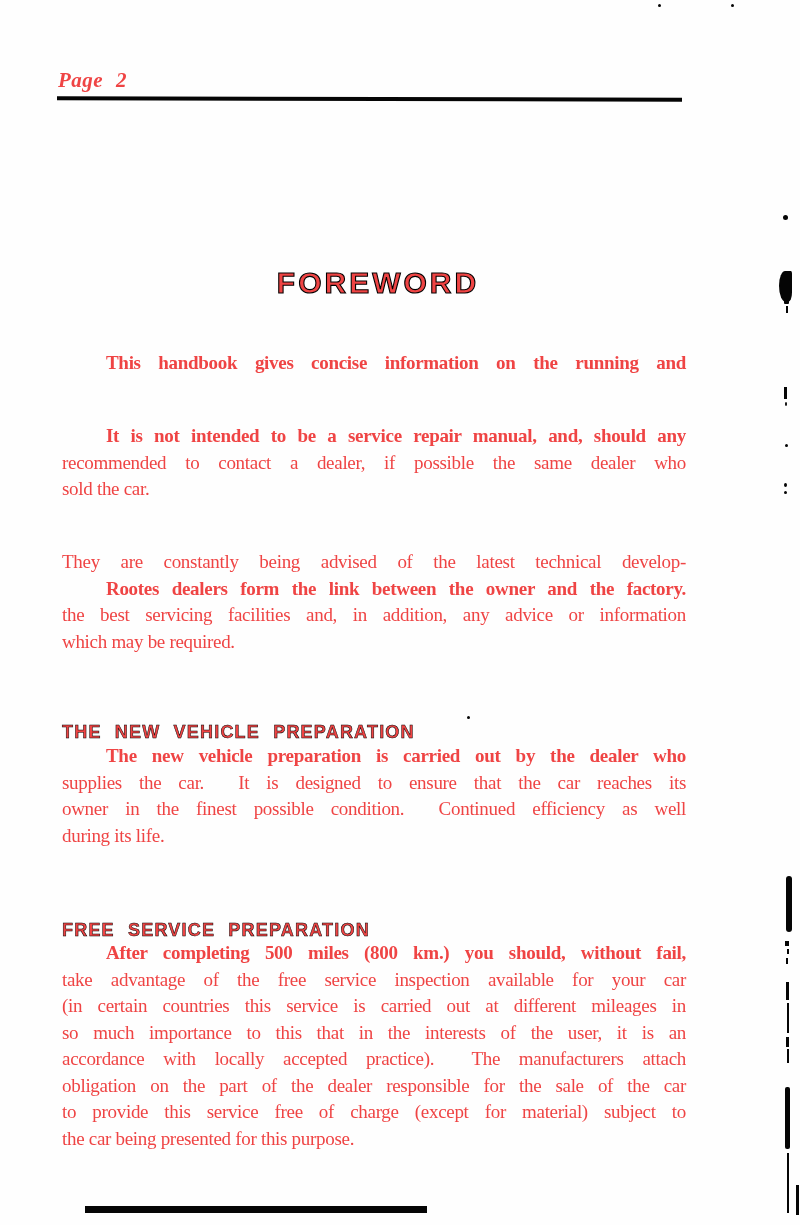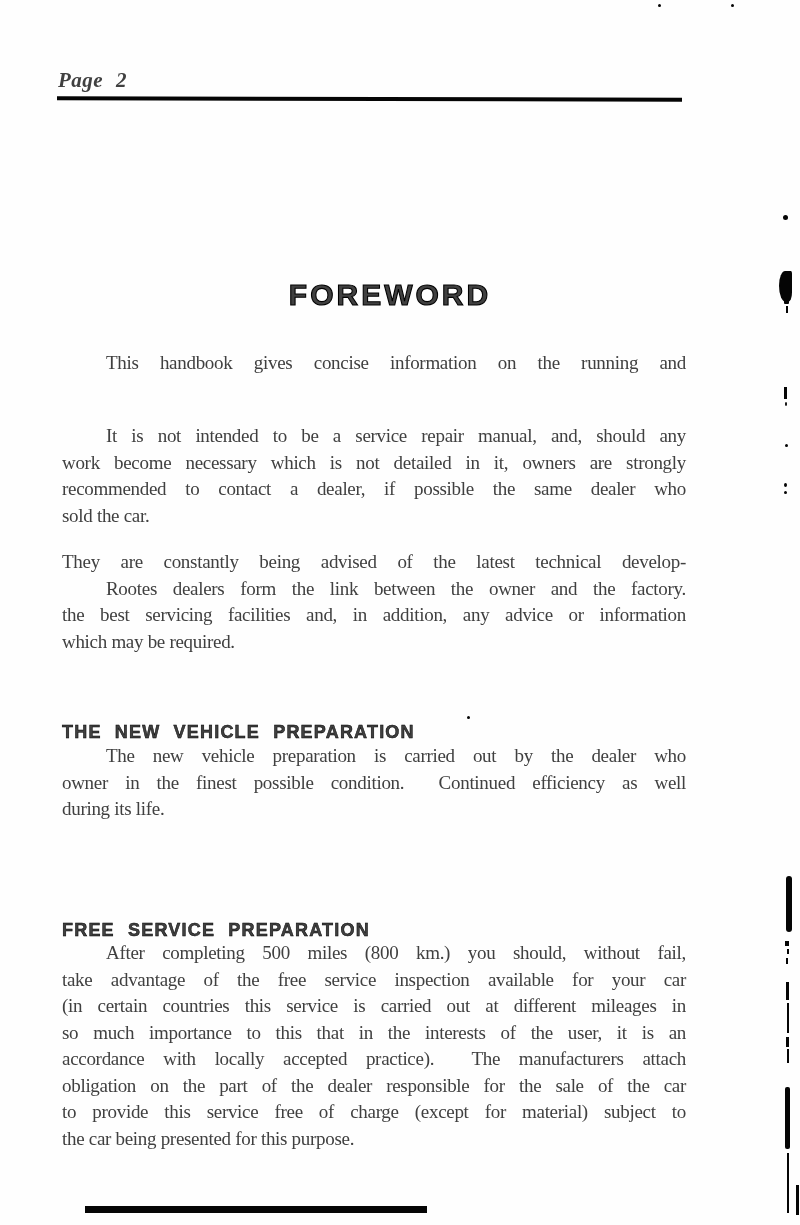--- a/index.html
+++ b/index.html
@@ -2,54 +2,54 @@
 <html><head>
 <meta charset="utf-8">
 <style>
   html,body{margin:0;padding:0;background:#ffffff;}
   .page{
     position:relative;
     width:800px;height:1225px;
     background:#fefefe;
     overflow:hidden;
     font-family:"Liberation Serif", serif;
-    color:#404040;
+    color:#ef4444;
   }
   .page-label{
     position:absolute;left:58px;top:68px;
     font-family:"Liberation Serif", serif;
     font-style:italic;font-weight:bold;
     font-size:21px;line-height:24px;
     word-spacing:7px;
     letter-spacing:0.5px;
   }
   .header-rule{
     position:absolute;left:57px;top:97px;
     width:625px;height:3.5px;background:#050505;
     transform:rotate(0.12deg);
   }
   .title{
     position:absolute;left:62px;top:262px;width:624px;
-    margin:16px;text-align:center;
+    margin:4px;text-align:center;
     font-family:"Liberation Sans", sans-serif;
     font-weight:900;font-size:30px;line-height:34px;
     letter-spacing:3px;
     -webkit-text-stroke:1.1px #000;
   }
   .para{
     position:absolute;left:62px;width:624px;
   }
   .line{
     height:26.5px;line-height:26.5px;
     font-size:19px;letter-spacing:-0.3px;
     white-space:pre-wrap;
     text-align:justify;
   }
   .j{text-align-last:justify;}
-  .first{text-indent:44px;}
+  .first{text-indent:44px;font-weight:bold;}
   .sec-heading{
     position:absolute;left:62px;width:624px;margin:0;
     font-family:"Liberation Sans", sans-serif;
     font-weight:bold;font-size:18px;line-height:22px;
     letter-spacing:1.2px;word-spacing:7px;
     -webkit-text-stroke:0.5px #000;
   }
   .art{position:absolute;background:#050505;}
 </style>
 </head>
@@ -61,35 +61,35 @@
   <div class="header-rule"></div>
 
   <h1 class="title">FOREWORD</h1>
 
   <div class="para" style="top:350px">
     <div class="line j first">This handbook gives concise information on the running and</div>
   </div>
 
   <div class="para" style="top:423px">
     <div class="line j first">It is not intended to be a service repair manual, and, should any</div>
-    <div class="line j">work become necessary which is not detailed in it, owners are strongly</div>
     <div class="line j">recommended to contact a dealer, if possible the same dealer who</div>
     <div class="line">sold the car.</div>
   </div>
 
   <div class="para" style="top:549px">
     <div class="line j">They are constantly being advised of the latest technical develop-</div>
     <div class="line j first">Rootes dealers form the link between the owner and the factory.</div>
     <div class="line j">the best servicing facilities and, in addition, any advice or information</div>
     <div class="line">which may be required.</div>
   </div>
 
   <h2 class="sec-heading" style="top:721px">THE NEW VEHICLE PREPARATION</h2>
   <div class="para" style="top:743px">
     <div class="line j first">The new vehicle preparation is carried out by the dealer who</div>
+    <div class="line j">supplies the car.  It is designed to ensure that the car reaches its</div>
     <div class="line j">owner in the finest possible condition.  Continued efficiency as well</div>
     <div class="line">during its life.</div>
   </div>
 
   <h2 class="sec-heading" style="top:919px">FREE SERVICE PREPARATION</h2>
   <div class="para" style="top:940px">
     <div class="line j first">After completing 500 miles (800 km.) you should, without fail,</div>
     <div class="line j">take advantage of the free service inspection available for your car</div>
     <div class="line j">(in certain countries this service is carried out at different mileages in</div>
     <div class="line j">so much importance to this that in the interests of the user, it is an</div>

